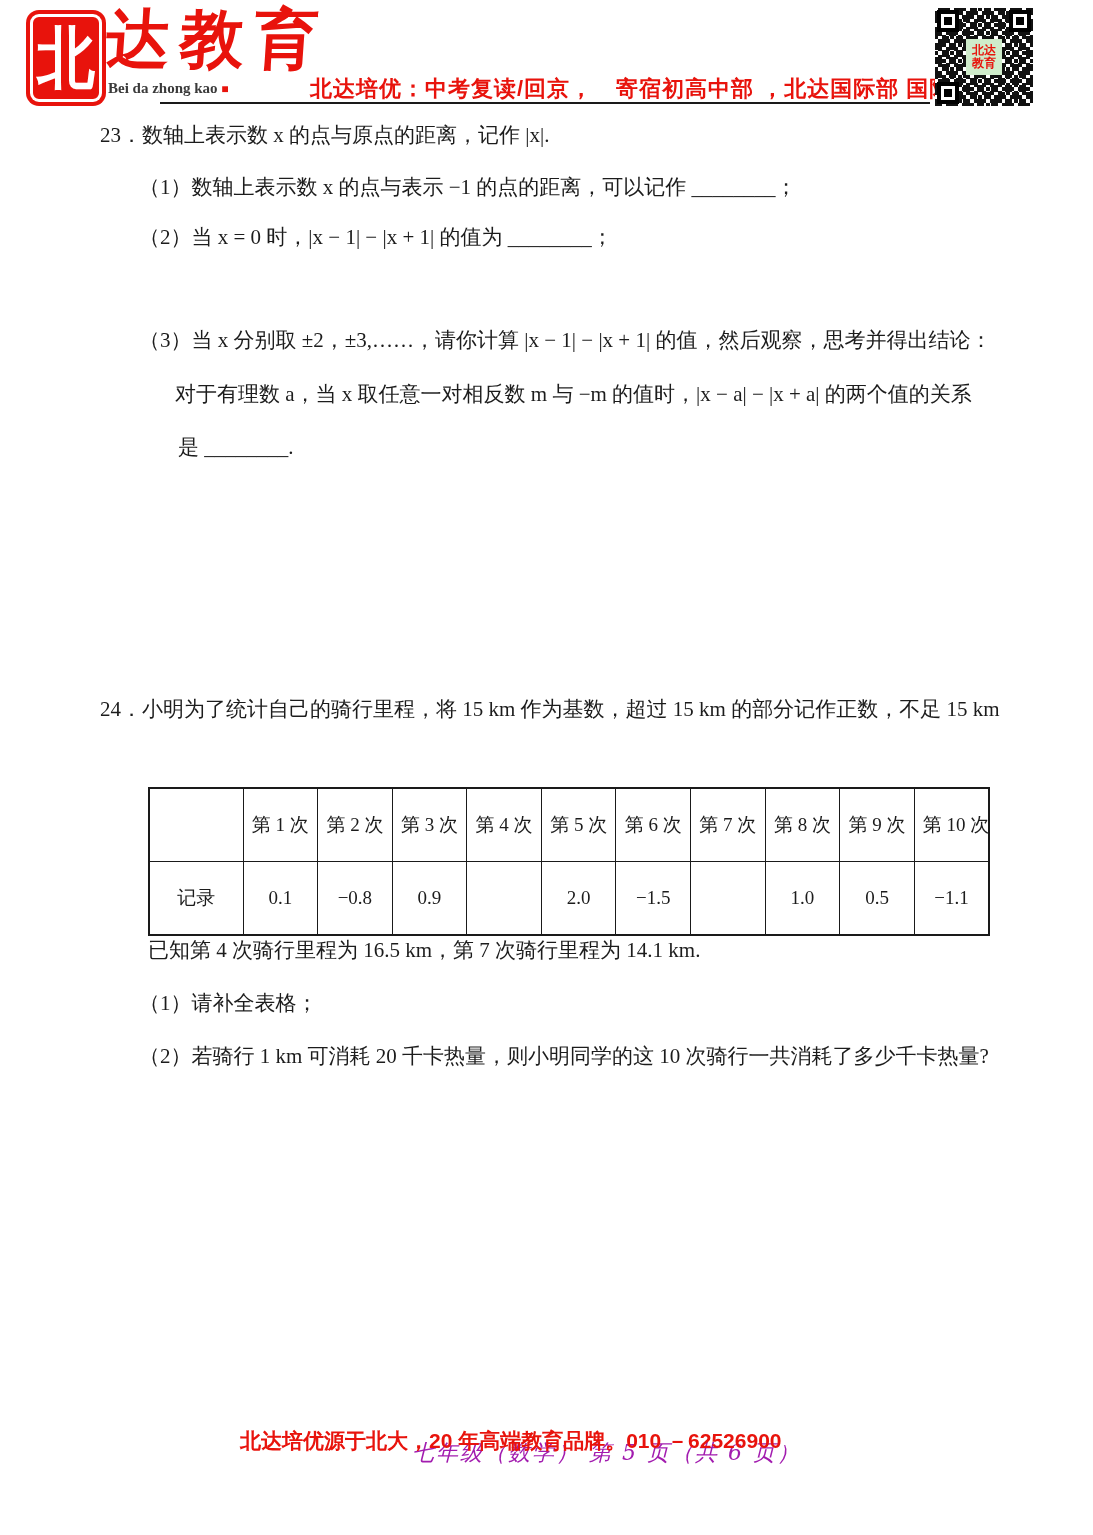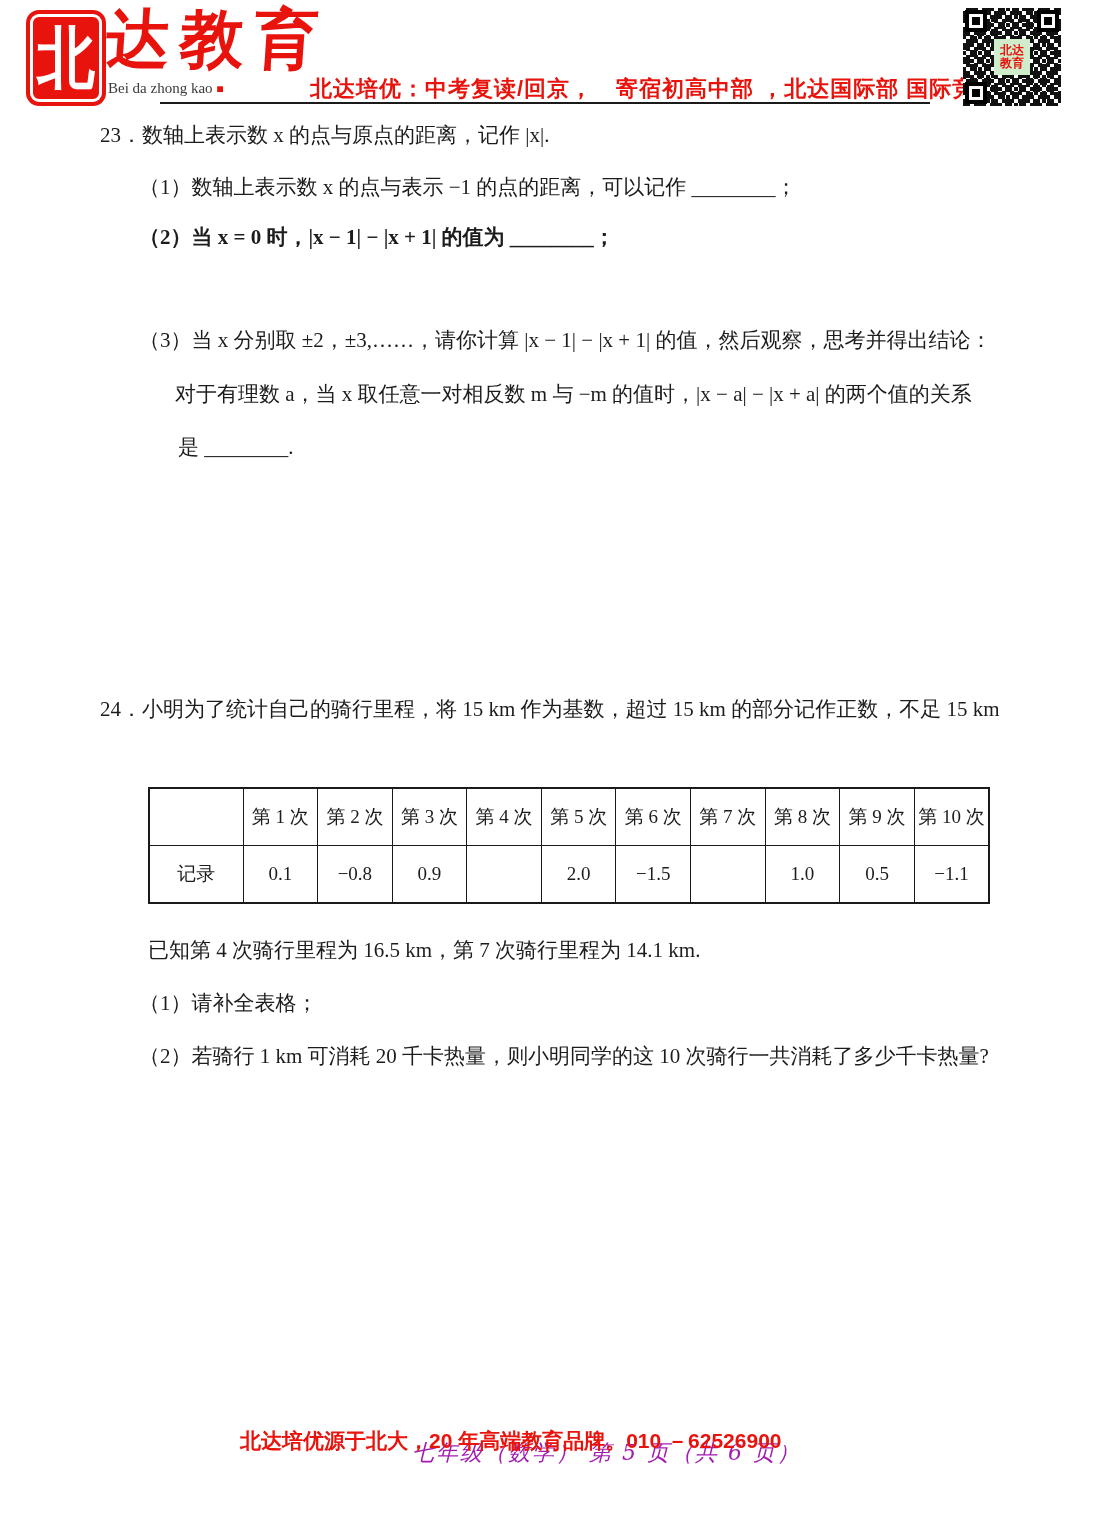--- a/index.html
+++ b/index.html
@@ -20,35 +20,35 @@
     font-family:"DejaVu Serif",serif;transform:scaleY(1.15);
   }
   .brand{
     position:absolute;left:106px;top:2px;
     color:#e8130c;font-size:64px;font-weight:bold;letter-spacing:10px;
     font-family:"DejaVu Serif",serif;transform:skewX(-4deg);
     line-height:1.15;
   }
   .romanization{
     position:absolute;left:108px;top:80px;font-size:15px;color:#3a3a3a;
-    font-family:"Liberation Serif",serif;white-space:pre;
+    font-family:"Liberation Serif",serif;white-space:pre;font-weight:bold;
   }
   .romanization .marker{color:#e8130c;font-size:12px;}
   .slogan{
     position:absolute;left:310px;top:74px;
     color:#e8130c;font-size:22px;font-weight:bold;white-space:pre;
     font-family:"Liberation Sans",sans-serif;letter-spacing:1px;
   }
   .header-rule{
     position:absolute;left:160px;top:102px;width:770px;height:2px;
     background:#1a1a1a;
   }
   
   .qr{
-    position:absolute;left:963px;top:8px;width:98px;height:98px;background:#fde047;
+    position:absolute;left:935px;top:8px;width:98px;height:98px;background:#fde047;
   }
   .qr-noise{
     position:absolute;inset:0;
     background:
       repeating-conic-gradient(#111 0% 25%, transparent 0% 50%) 0px 0px/14px 14px,
       repeating-conic-gradient(#111 0% 25%, #fff 0% 50%) 3px 3px/8px 8px;
   }
   .qr-finder{position:absolute;width:22px;height:22px;border:4px solid #000;background:#fff;box-sizing:border-box;}
   .qr-finder::after{content:"";position:absolute;left:3px;top:3px;width:8px;height:8px;background:#000;}
   .qr-finder.tl{left:2px;top:2px;}
@@ -62,21 +62,21 @@
   }
   
   .t{position:absolute;font-size:21px;white-space:pre;color:#1c1c1c;}
   
   .rec-table{
     position:absolute;left:148px;top:787px;width:842px;
     border-collapse:collapse;table-layout:fixed;
     font-size:19px;color:#1c1c1c;
   }
   .rec-table td{
-    border:1px solid #1a1a1a;text-align:center;padding:0;
+    border:1px solid #1a1a1a;text-align:center;padding:8px;
     height:56px;overflow:hidden;white-space:nowrap;
   }
   .rec-table{border:2px solid #1a1a1a;}
   .rec-table col.c0{width:94px;}
   
   .footer-promo{
     position:absolute;left:240px;top:1427px;
     color:#e8130c;font-size:21px;font-weight:bold;white-space:pre;
     font-family:"Liberation Sans",sans-serif;
   }
@@ -105,21 +105,21 @@
     <div class="qr-finder tr"></div>
     <div class="qr-finder bl"></div>
     <div class="qr-badge">
       <span>北达</span>
       <span>教育</span>
     </div>
   </div>
 
   <div class="t" style="left:100px;top:121px;text-align:center;">23．数轴上表示数 x 的点与原点的距离，记作 |x|.</div>
   <div class="t" style="left:139px;top:173px;">（1）数轴上表示数 x 的点与表示 −1 的点的距离，可以记作 ________；</div>
-  <div class="t" style="left:139px;top:223px;font-weight:bold;">（2）当 x = 0 时，|x − 1| − |x + 1| 的值为 ________；</div>
+  <div class="t" style="left:139px;top:223px;">（2）当 x = 0 时，|x − 1| − |x + 1| 的值为 ________；</div>
   <div class="t" style="left:139px;top:326px;">（3）当 x 分别取 ±2，±3,……，请你计算 |x − 1| − |x + 1| 的值，然后观察，思考并得出结论：</div>
   <div class="t" style="left:175px;top:380px;">对于有理数 a，当 x 取任意一对相反数 m 与 −m 的值时，|x − a| − |x + a| 的两个值的关系</div>
   <div class="t" style="left:178px;top:433px;">是 ________.</div>
 
   <div class="t" style="left:100px;top:695px;">24．小明为了统计自己的骑行里程，将 15 km 作为基数，超过 15 km 的部分记作正数，不足 15 km</div>
 
   <table class="rec-table">
     <colgroup>
       <col class="c0">
         <col>

